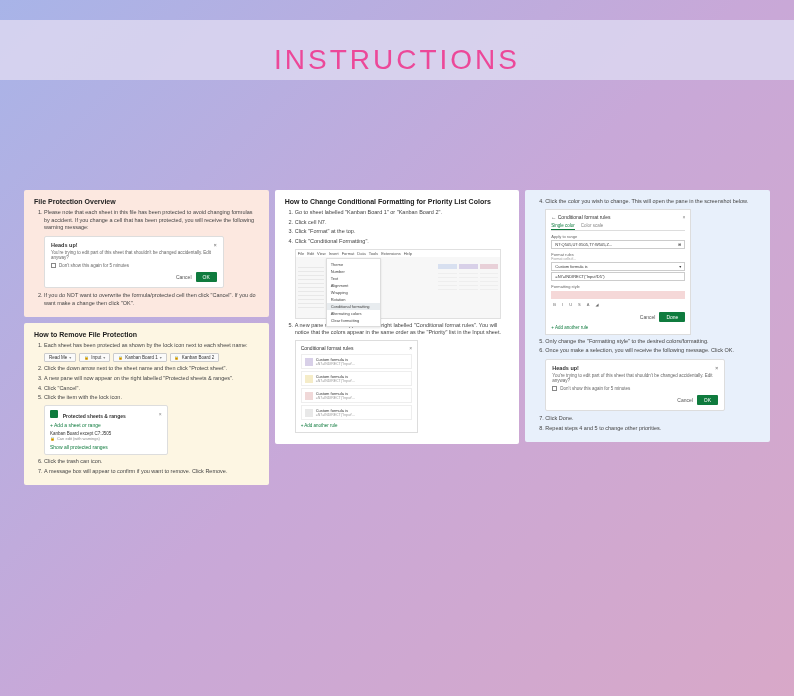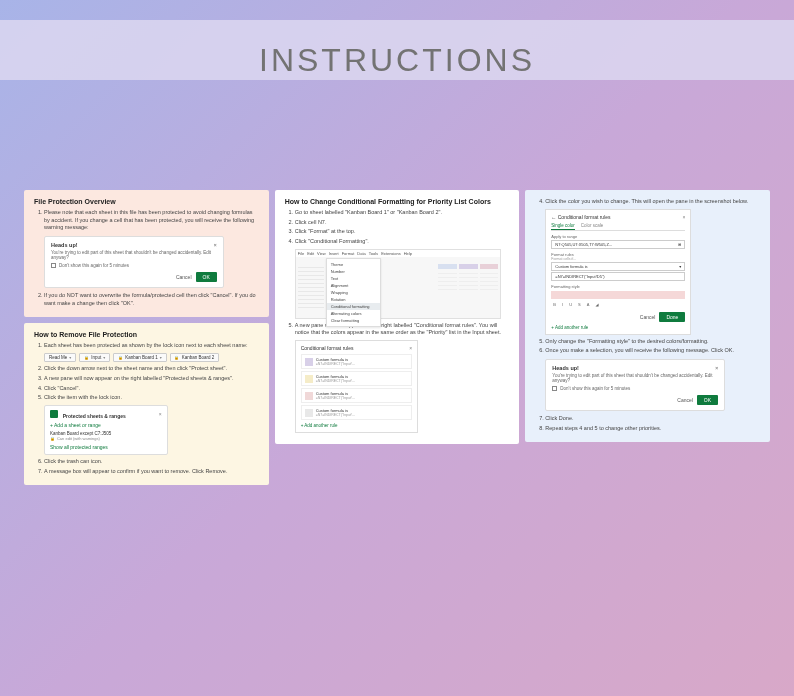--- a/index.html
+++ b/index.html
@@ -12,23 +12,23 @@
   }
   .title-bar {
     background: rgba(220, 215, 240, 0.85);
     height: 60px;
     margin-top: 20px;
     display: flex;
     align-items: center;
     justify-content: center;
   }
   .title-text {
-    font-size: 32px;
+    font-size: 28px;
     letter-spacing: 3px;
-    color: #737373;
+    color: #ec4899;
     font-weight: 400;
     margin-top: 20px;
   }
   .content {
     display: flex;
     gap: 6px;
     padding: 110px 24px 0 24px;
   }
   .column {
     display: flex;

